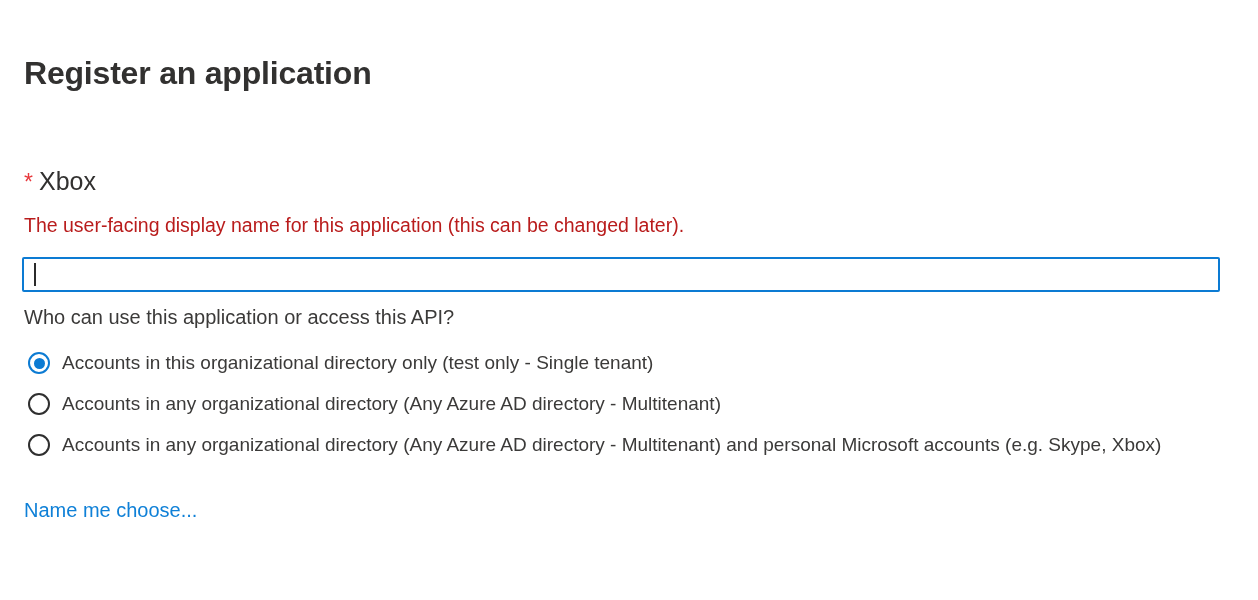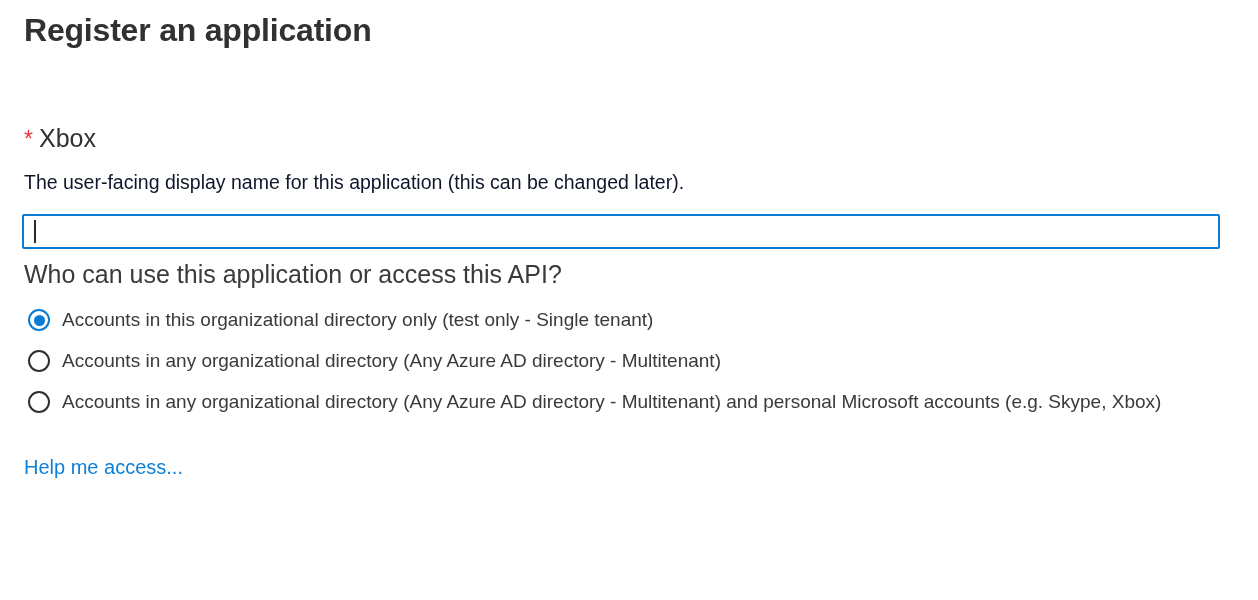--- a/index.html
+++ b/index.html
@@ -11,20 +11,21 @@
     font-family: "Liberation Sans", "DejaVu Sans", sans-serif;
     color: #323130;
     overflow: hidden;
   }
 
   .page {
     width: 1258px;
     height: 449px;
     padding: 10px 0 0 24px;
     position: relative;
+    margin-top: 43px;
   }
 
   .page-title {
     font-size: 32px;
     font-weight: 600;
     line-height: 40px;
     color: #323130;
     letter-spacing: -0.2px;
   }
 
@@ -39,21 +40,21 @@
   .required-asterisk {
     color: #e8393d;
     margin-right: 6px;
     font-size: 23px;
   }
 
   .field-description {
     margin-top: 14px;
     font-size: 19.5px;
     line-height: 26px;
-    color: #0f172a;
+    color: #b91c1c;
   }
 
   .name-input-wrap {
     position: relative;
     margin-top: 19px;
     margin-left: -2px;
     width: 1198px;
     height: 35px;
   }
 
@@ -85,21 +86,21 @@
   .section-heading {
     margin-top: 70px;
     font-size: 25px;
     font-weight: 400;
     line-height: 32px;
     color: #323130;
   }
 
   .section-question {
     margin-top: 12px;
-    font-size: 25px;
+    font-size: 20px;
     line-height: 26px;
     color: #3b3a39;
   }
 
   .radio-group {
     margin-top: 21px;
     display: flex;
     flex-direction: column;
     gap: 17px;
   }
@@ -188,15 +189,15 @@
       <span class="radio-label">Accounts in any organizational directory (Any Azure AD directory - Multitenant)</span>
     </div>
 
     <div class="radio-option">
       <span class="radio-circle"></span>
       <span class="radio-label">Accounts in any organizational directory (Any Azure AD directory - Multitenant) and personal Microsoft accounts (e.g. Skype, Xbox)</span>
     </div>
 
   </div>
 
-  <a class="help-link">Help me access...</a>
+  <a class="help-link">Name me choose...</a>
 
 </div>
 
 </body></html>

